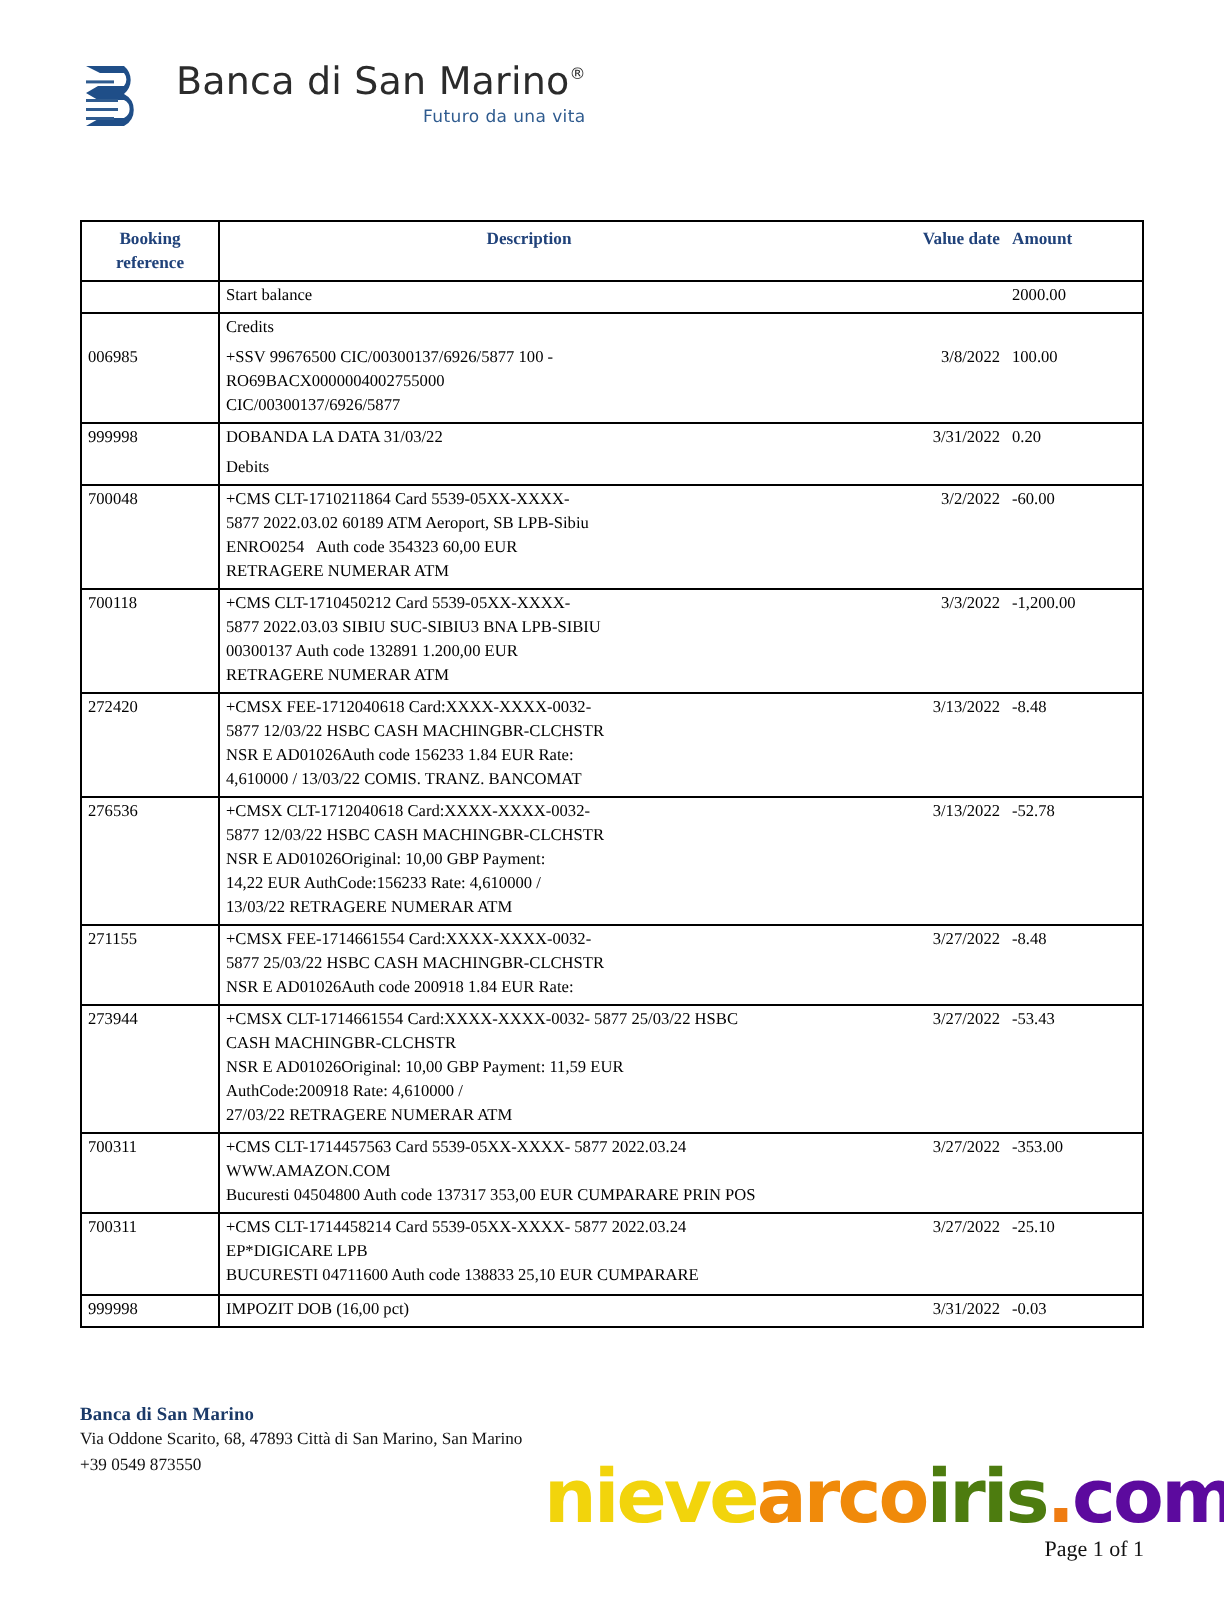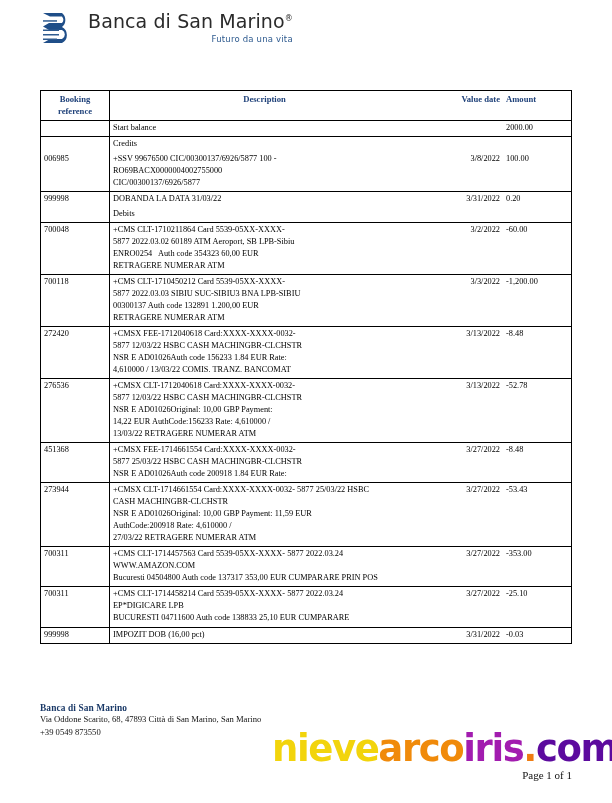--- a/index.html
+++ b/index.html
@@ -20,20 +20,21 @@
     width: 612px;
     height: 803px;
     box-sizing: border-box;
     padding: 0 40px;
   }
 
   
   .brand {
     display: flex;
     align-items: center;
+    padding-top: 20px;
     height: 56px;
   }
   .brand-mark {
     width: 40px;
     height: 40px;
     flex: 0 0 40px;
     margin-right: 8px;
     position: relative;
   }
   .brand-text {
@@ -169,21 +170,21 @@
     font-weight: bold;
     font-size: 37px;
     letter-spacing: -1.4px;
     line-height: 1;
     white-space: nowrap;
     pointer-events: none;
     text-shadow: 1px 1px 0 rgba(255,255,255,0.65);
   }
   .wm-a { color: #f2d40c; }
   .wm-b { color: #f08a0a; }
-  .wm-c { color: #a21caf; }
+  .wm-c { color: #4d7c0f; }
   .wm-d { color: #ef7c12; }
   .wm-e { color: #5c0a9e; }
 </style>
 </head>
 <body>
 
 <div class="page">
 
   <div class="brand">
     <div class="brand-mark">
@@ -301,21 +302,21 @@
               <span class="desc-line">+CMSX CLT-1712040618 Card:XXXX-XXXX-0032-</span>
               <span class="desc-line">5877 12/03/22 HSBC CASH MACHINGBR-CLCHSTR</span>
               <span class="desc-line">NSR E AD01026Original: 10,00 GBP Payment:</span>
               <span class="desc-line">14,22 EUR AuthCode:156233 Rate: 4,610000 /</span>
               <span class="desc-line">13/03/22 RETRAGERE NUMERAR ATM</span>
             </td>
             <td class="col-date">3/13/2022</td>
             <td class="col-amt">-52.78</td>
           </tr>
           <tr class="data-row">
-            <td class="col-ref">451368</td>
+            <td class="col-ref">271155</td>
             <td class="col-desc">
               <span class="desc-line">+CMSX FEE-1714661554 Card:XXXX-XXXX-0032-</span>
               <span class="desc-line">5877 25/03/22 HSBC CASH MACHINGBR-CLCHSTR</span>
               <span class="desc-line">NSR E AD01026Auth code 200918 1.84 EUR Rate:</span>
             </td>
             <td class="col-date">3/27/2022</td>
             <td class="col-amt">-8.48</td>
           </tr>
           <tr class="data-row">
             <td class="col-ref">273944</td>

